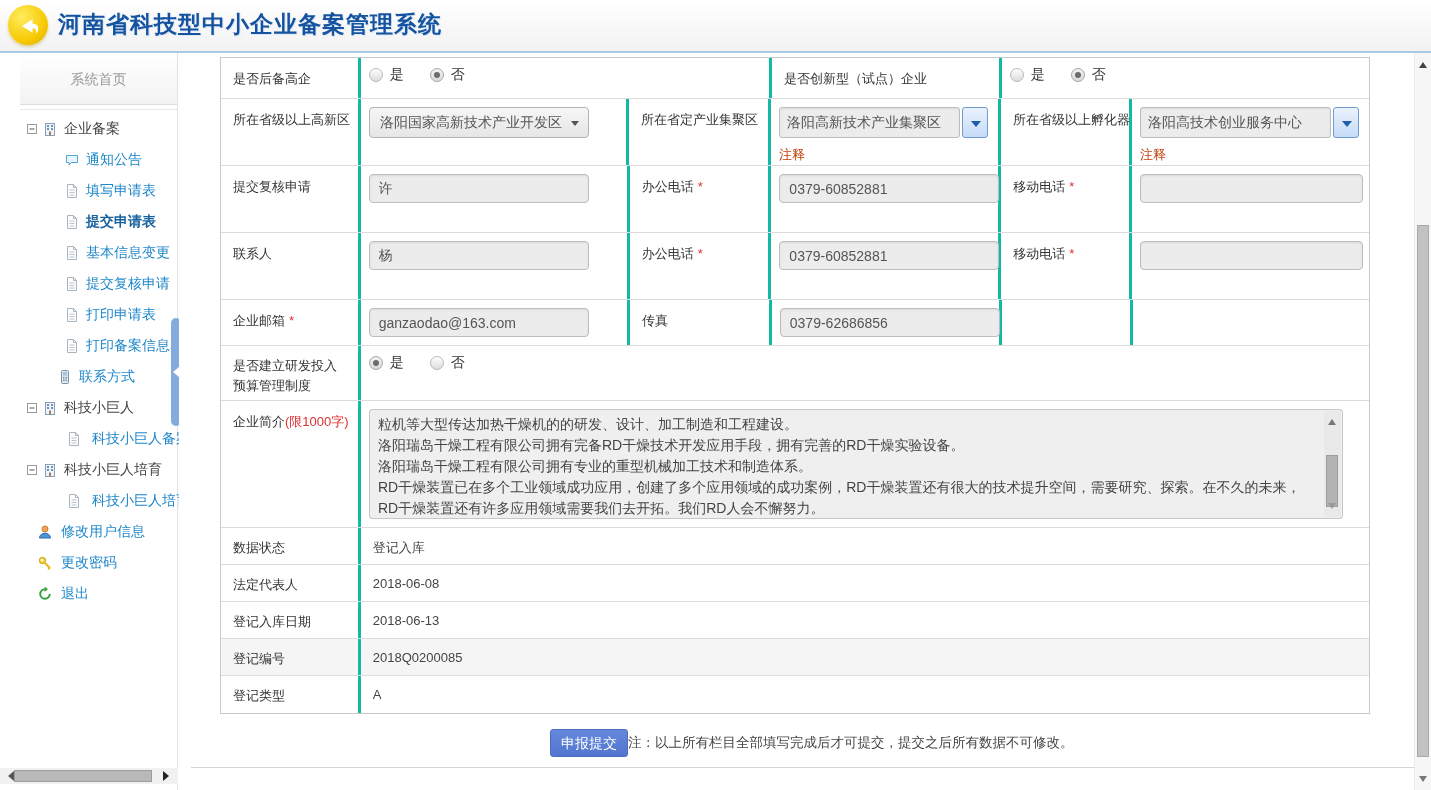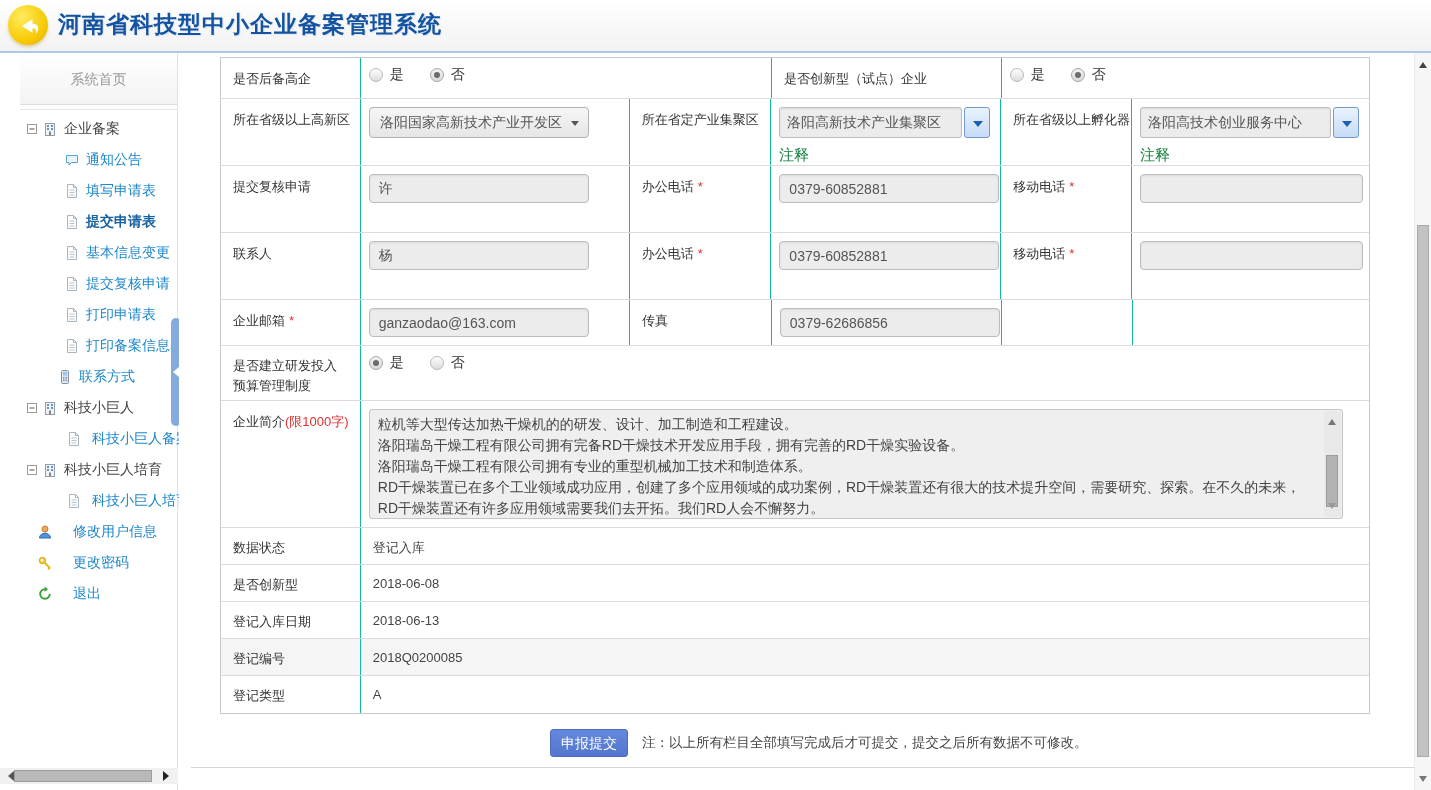--- a/index.html
+++ b/index.html
@@ -24,41 +24,41 @@
   .tree { margin-top:8px; }
   .t-item { height:31px; display:flex; align-items:center; font-size:14px; white-space:nowrap; cursor:default; }
   .t-item .ic { display:inline-flex; width:16px; height:16px; flex:0 0 16px; }
   .t-item .lbl { margin-left:6px; }
   .t-group { padding-left:4px; color:#444; }
   .t-group .ic.minus { margin-right:2px; }
   .t-child  { padding-left:44px; color:#1e87c9; }
   .t-child2 { padding-left:46px; color:#1e87c9; }
   .t-child2 .lbl { margin-left:10px; }
   .t-contact { padding-left:37px; color:#1e87c9; }
-  .t-acct { padding-left:17px; color:#1e87c9;gap:12px; }
+  .t-acct { padding-left:17px; color:#1e87c9; }
   .t-acct .lbl { margin-left:8px; }
   .t-item.active .lbl { font-weight:bold; color:#17619f; }
 
   
   .collapse-handle { position:absolute; left:171px; top:318px; width:10px; height:108px; background:#85abdd; border-radius:6px; }
   .collapse-handle::before { content:""; position:absolute; left:1px; top:49px; border:5px solid transparent; border-right:6px solid #fff; margin-left:-4px; }
 
   
   .side-hscroll { position:absolute; left:0; top:715px; width:178px; height:16px; background:#f1f1f1; }
   .hs-arrow { position:absolute; top:3px; width:0; height:0; }
   .hs-left  { left:3px;  border:5px solid transparent; border-right:6px solid #555; margin-top:0; }
   .hs-right { right:4px; border:5px solid transparent; border-left:6px solid #222; }
   .hs-thumb { position:absolute; left:14px; top:2px; width:138px; height:12px; background:#b9b9b9; border:1px solid #9d9d9d; }
 
   
   .content { position:absolute; top:53px; left:179px; width:1235px; height:737px; background:#fff; }
   .form-table { position:absolute; left:41px; top:4px; width:1150px; border:1px solid #c9c9c9; font-size:13px; }
   .frow { display:flex; border-bottom:1px solid #dcdcdc; }
   .frow:last-child { border-bottom:none; }
-  .fcell { border-right:1px solid #14b8a6; padding:12px 10px 8px 12px; }
+  .fcell { border-right:3px solid #14b8a6; padding:12px 10px 8px 12px; }
   .fcell:last-child { border-right:none; }
   .fcell.lab { color:#333; white-space:nowrap; }
   .fcell.val { padding:8px 10px 8px 8px; }
   .w1{width:140px}.w2{width:270px}.w3{width:142px}.w4{width:230px}.w5{width:131px}.w6{width:237px}
   .w23{width:412px}.w56{width:368px}.wrest{width:1010px}
   .h41{height:41px}.h67{height:67px}.h46{height:46px}.h55{height:55px}.h127{height:127px}.h37{height:37px}
   .frow.h37 .fcell { padding-top:11px; }
   .frow.grey { background:#f5f5f5; }
   .wrap { white-space:normal !important; line-height:20px; }
   .req { color:#e03131; margin-left:4px; }
@@ -84,41 +84,41 @@
             color:#555; font-size:14px; white-space:nowrap; overflow:hidden; cursor:pointer; }
   .select::after { content:""; position:absolute; right:9px; top:13px; border:4px solid transparent; border-top:5px solid #555; }
   .combo { display:flex; }
   .cbox { height:31px; background:#ececec; border:1px solid #bdbdbd; border-radius:3px; line-height:29px;
           padding:0 7px; color:#555; font-size:14px; white-space:nowrap; overflow:hidden;
           box-shadow:inset 0 1px 2px rgba(0,0,0,.08); }
   .cbox.w190{width:188px}.cbox.w200{width:200px}
   .cbtn { position:relative; width:27px; height:31px; margin-left:2px; background:linear-gradient(#eaf2fd,#c6dbf7);
           border:1px solid #6f9bd2; border-radius:3px; cursor:pointer; }
   .cbtn::after { content:""; position:absolute; left:8px; top:13px; border:5px solid transparent; border-top:6px solid #1d5fae; }
-  .note-link { display:inline-block; margin-top:8px; color:#15803d; font-size:15px; cursor:pointer; }
+  .note-link { display:inline-block; margin-top:8px; color:#c2410c; font-size:13px; cursor:pointer; }
 
   
   .profile-box { position:relative; width:974px; height:110px; background:#efefef; border:1px solid #c6c6c6;
                  border-radius:3px; padding:4px 28px 4px 8px; font-size:14px; line-height:21px; color:#444;
                  white-space:pre-wrap; overflow:hidden; }
   .pb-scroll { position:absolute; right:1px; top:1px; bottom:1px; width:17px; background:#e9e9e9; }
   .pb-up, .pb-down { position:absolute; left:4px; width:0; height:0; border:4.5px solid transparent; }
   .pb-up { top:4px; border-bottom:6px solid #777; }
   .pb-down { bottom:4px; border-top:6px solid #999; }
   .pb-thumb { position:absolute; left:2px; top:44px; width:12px; height:52px; background:#b3b3b3; border:1px solid #9c9c9c; }
 
   
   .vtext { font-size:13px; color:#444; }
 
   
   .submit-row { position:absolute; left:41px; top:676px; display:flex; align-items:center; }
   .submit-btn { margin-left:330px; width:78px; height:28px; background:linear-gradient(#6488dd,#5276cd);
                 border:1px solid #4b6cc0; border-radius:3px; color:#fff; font-size:14px; text-align:center;
                 line-height:27px; cursor:pointer; }
-  .submit-note { margin-left:14px; font-size:13.5px; color:#444; }
+  .submit-note { font-size:13.5px; color:#444; }
 
   .bottom-line { position:absolute; left:12px; top:714px; width:1226px; border-top:1px solid #d5d5d5; }
 
   
   .vscroll { position:absolute; top:53px; left:1414px; width:17px; height:737px; background:#f6f6f6; border-left:1px solid #ececec; }
   .vs-up, .vs-down { position:absolute; left:4px; width:0; height:0; border:4.5px solid transparent; }
   .vs-up { top:5px; border-bottom:6px solid #444; }
   .vs-down { bottom:4px; border-top:6px solid #777; }
   .vs-thumb { position:absolute; left:2px; top:172px; width:12px; height:532px; background:#c2c2c2; border:1px solid #aaa; }
 </style>
@@ -452,21 +452,21 @@
           </div>
         </div>
       </div>
     </div>
 
     <div class="frow h37">
       <div class="fcell w1 lab"><span>数据状态</span></div>
       <div class="fcell wrest"><span class="vtext">登记入库</span></div>
     </div>
     <div class="frow h37">
-      <div class="fcell w1 lab"><span>是否创新型</span></div>
+      <div class="fcell w1 lab"><span>法定代表人</span></div>
       <div class="fcell wrest"><span class="vtext">2018-06-08</span></div>
     </div>
     <div class="frow h37">
       <div class="fcell w1 lab"><span>登记入库日期</span></div>
       <div class="fcell wrest"><span class="vtext">2018-06-13</span></div>
     </div>
     <div class="frow h37 grey">
       <div class="fcell w1 lab"><span>登记编号</span></div>
       <div class="fcell wrest"><span class="vtext">2018Q0200085</span></div>
     </div>

